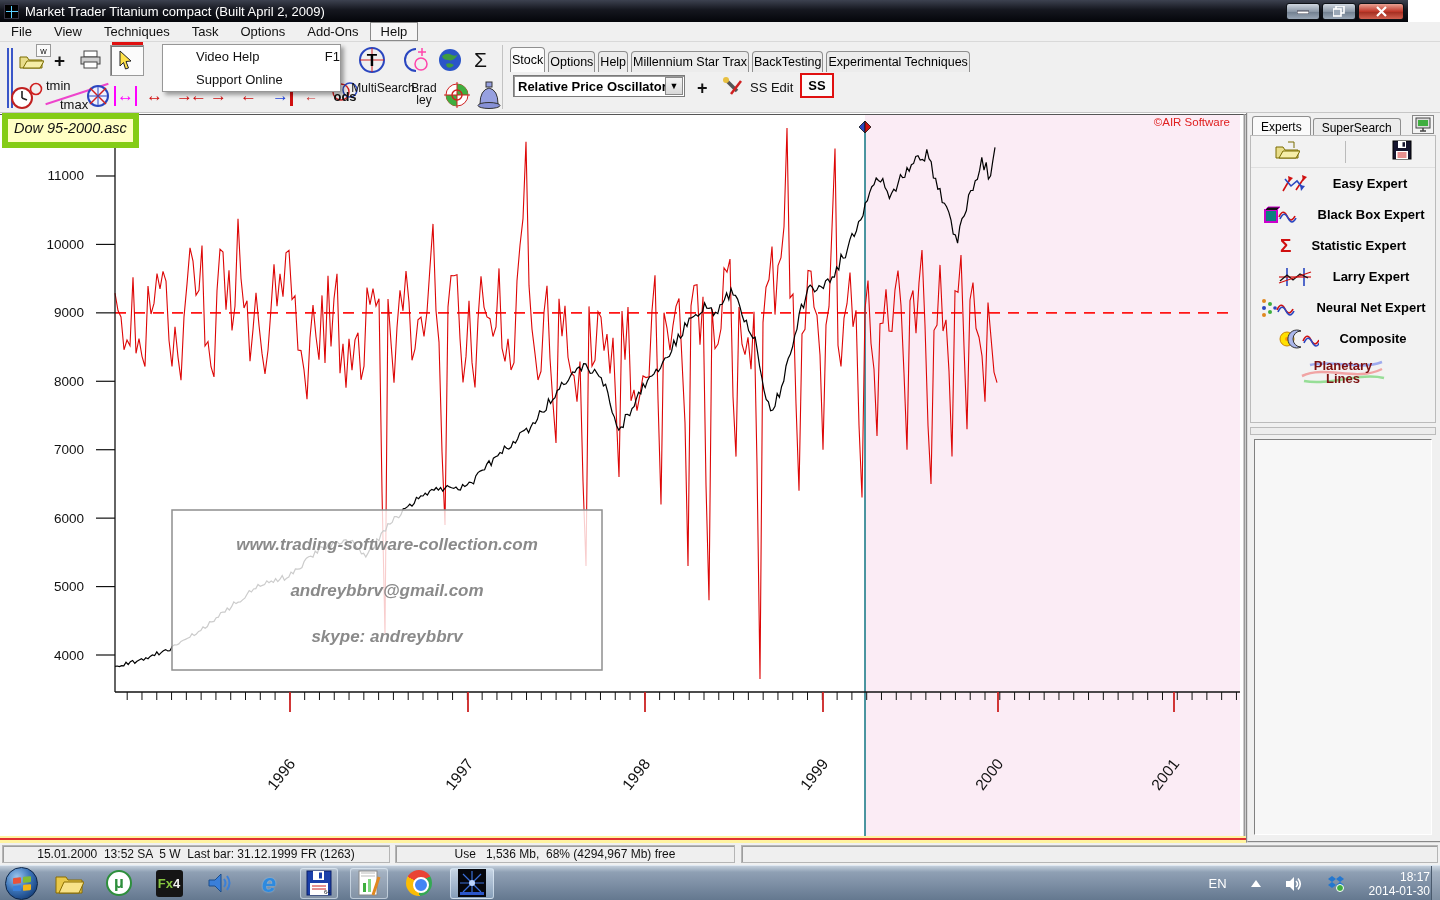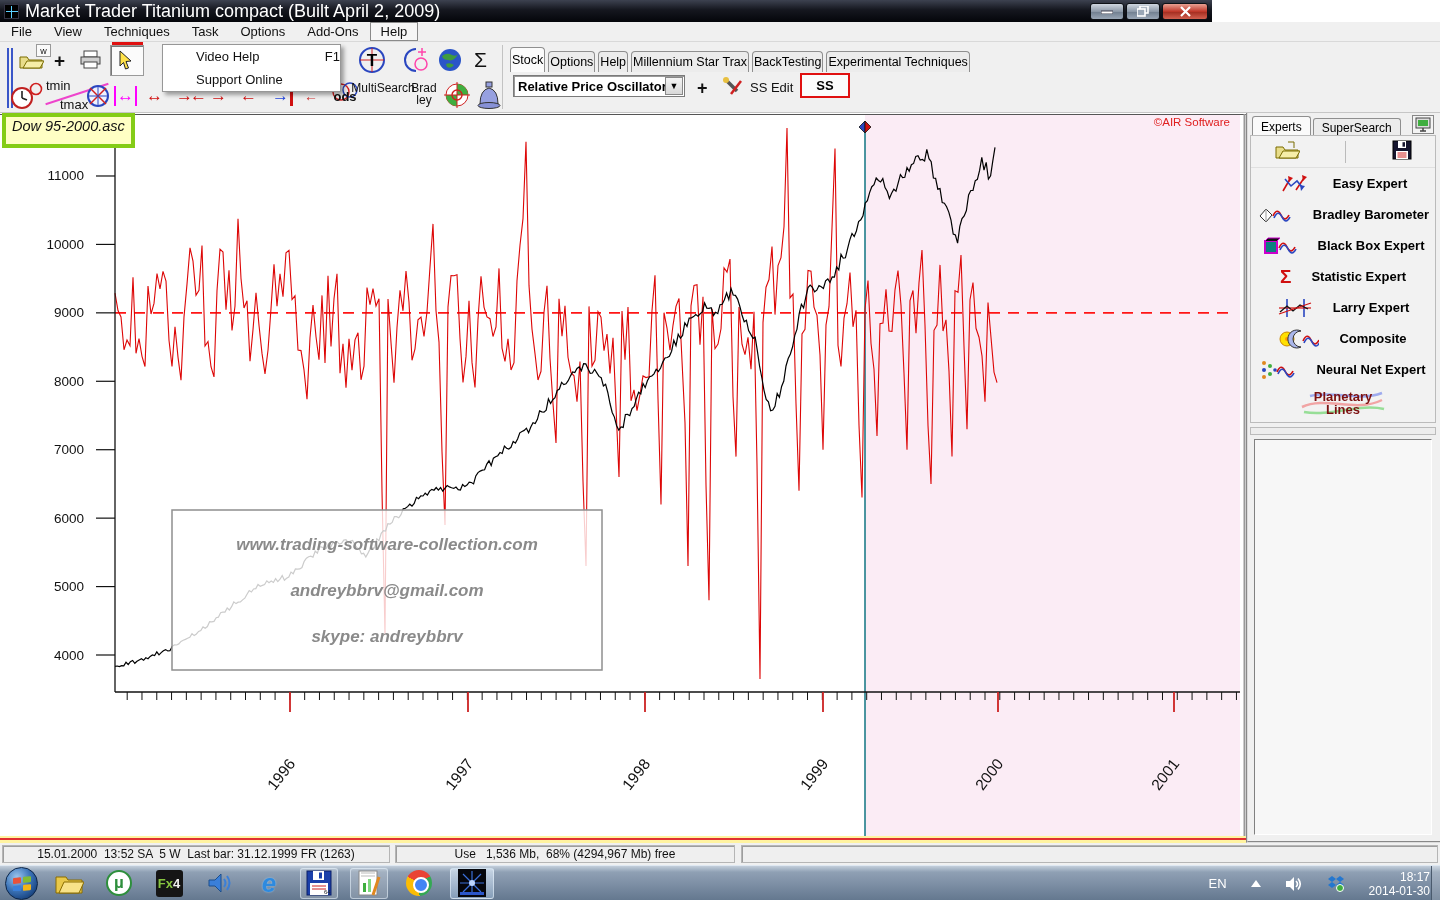--- a/index.html
+++ b/index.html
@@ -1,22 +1,22 @@
 <!DOCTYPE html>
 <html><head>
 <meta charset="utf-8">
 <style>
   html,body{margin:0;padding:0;width:1440px;height:900px;overflow:hidden;background:#fff;
     font-family:"Liberation Sans",sans-serif;-webkit-font-smoothing:antialiased;position:relative;}
   *{box-sizing:border-box;}
 
   
-  #titlebar{position:absolute;left:0;top:0;width:1212px;height:22px;
+  #titlebar{position:absolute;left:0;top:0;width:1408px;height:22px;
     background:linear-gradient(#3d4250 0%,#15171f 45%,#04050a 100%);color:#fff;
-    display:flex;align-items:center;font-size:18px;}
+    display:flex;align-items:center;font-size:13px;}
   #app-icon{width:15px;height:15px;margin:0 6px 0 4px;background:#000;border:1px solid #334;
     display:inline-block;position:relative;}
   #app-icon i{position:absolute;left:6px;top:1px;width:1px;height:12px;background:#5bd0ff;}
   #app-icon b{position:absolute;left:1px;top:6px;width:12px;height:1px;background:#5bd0ff;}
   #winbtns{position:absolute;right:4px;top:3px;display:flex;gap:2px;}
   .wbtn{width:34px;height:17px;border:1px solid #0e1116;border-radius:3px;
     background:linear-gradient(#cfd6df,#8d99a8 50%,#6f7d8e 51%,#9aa7b6);display:flex;align-items:center;justify-content:center;}
   .wbtn.close{width:46px;background:linear-gradient(#e8a193,#c0392b 50%,#a22b1e 51%,#d2604f);}
   .wbtn svg{display:block;}
 
@@ -55,27 +55,27 @@
   .tab{border:1px solid #8f8f8f;border-bottom:none;border-radius:4px 4px 0 0;background:#ececec;
     padding:3px 1px 4px;margin-right:3px;height:21px;}
   .tab.active{background:#fbfbfb;height:25px;padding-top:5px;font-weight:normal;}
 
   
   #combo{position:absolute;left:513px;top:33px;width:172px;height:22px;background:#fff;
     border:1px solid #7a7a7a;box-shadow:inset 1px 1px 0 #999;display:flex;align-items:center;}
   #combo .val{flex:1;font-size:13px;font-weight:bold;padding-left:4px;white-space:nowrap;overflow:hidden;}
   #combo .drop{width:18px;height:18px;margin-right:1px;background:linear-gradient(#f4f4f4,#d8d8d8);
     border:1px solid #888;display:flex;align-items:center;justify-content:center;font-size:9px;}
-  #ss-btn{position:absolute;left:800px;top:31px;width:50px;height:25px;border:2px solid #e01010;
+  #ss-btn{position:absolute;left:800px;top:31px;width:34px;height:25px;border:2px solid #e01010;
     background:#fbfbfb;display:flex;align-items:center;justify-content:center;font-weight:bold;font-size:13px;}
 
   
   #chartwrap{position:absolute;left:0;top:113px;width:1246px;height:723px;background:#fff;}
   #chart-svg{position:absolute;left:0;top:0;}
-  #file-label{position:absolute;left:2px;top:0px;height:35px;background:#ffffc4;border:4px solid #84cc16;
+  #file-label{position:absolute;left:2px;top:0px;height:35px;background:#ffffc4;border:6px solid #84cc16;
     font-style:italic;font-size:14.5px;padding:1px 6px 18px;color:#111;z-index:5;}
   #bottom-strip{position:absolute;left:0;top:836px;width:1246px;height:7px;
     background:linear-gradient(#fff3a0 0 2px,#e03030 2px 4px,#fff3a0 4px 100%);}
 
   
   #rightpanel{position:absolute;left:1246px;top:113px;width:194px;height:730px;background:#f0f0f0;
     border-left:2px groove #dcdcdc;border-bottom:2px groove #dcdcdc;}
   #rp-tabs{position:absolute;left:4px;top:3px;display:flex;font-size:12px;align-items:flex-end;}
   .rp-tab{border:1px solid #8f8f8f;border-bottom:none;border-radius:3px 3px 0 0;background:#ececec;
     padding:2px 8px;margin-right:2px;}
@@ -472,31 +472,20 @@
             <polygon points="23,2 28,4 24,8" fill="#d01010"></polygon>
             <path d="M6 6 L12 13 L18 8 L23 14" stroke="#2a46c0" stroke-width="1.6" fill="none"></path>
             <polygon points="21,12 26,13 22,18" fill="#2a46c0"></polygon>
           </svg>
         </span>
       <span class="exp-label">Easy Expert</span>
     </div>
     <div class="exp-row">
       <span class="exp-icon">
         <svg width="36" height="22">
-            <polygon points="3,12 9,5 15,11 9,18" fill="#fff" stroke="#333"></polygon>
-            <path d="M9 5 L9 18" stroke="#999"></path>
-            <path d="M16 12 Q20 3 24 11 T32 11" stroke="#d01010" stroke-width="1.6" fill="none"></path>
-            <path d="M17 14 Q21 5 25 13 T33 13" stroke="#2a46c0" stroke-width="1.6" fill="none"></path>
-          </svg>
-        </span>
-      <span class="exp-label">Bradley Barometer</span>
-    </div>
-    <div class="exp-row">
-      <span class="exp-icon">
-        <svg width="36" height="22">
             <rect x="3" y="6" width="12" height="12" fill="#0c7f7f" stroke="#cc00cc" stroke-width="2"></rect>
             <path d="M3 6 L6 3 L18 3 L15 6" fill="#111" stroke="#cc00cc"></path>
             <path d="M17 13 Q21 4 25 12 T33 12" stroke="#d01010" stroke-width="1.6" fill="none"></path>
             <path d="M18 15 Q22 6 26 14 T34 14" stroke="#2a46c0" stroke-width="1.6" fill="none"></path>
           </svg>
         </span>
       <span class="exp-label">Black Box Expert</span>
     </div>
     <div class="exp-row">
       <span class="exp-icon" style="color:#d01010;font-size:19px;font-weight:bold;">Σ</span>
@@ -505,48 +494,48 @@
     <div class="exp-row">
       <span class="exp-icon">
         <svg width="36" height="22">
             <path d="M10 2 V20 M27 2 V20" stroke="#2a46c0" stroke-width="1.6"></path>
             <path d="M2 11 H34" stroke="#d01010" stroke-width="1.2"></path>
             <path d="M3 15 L10 9 L16 14 L23 8 L31 12" stroke="#111" stroke-width="1.3" fill="none"></path>
             <path d="M2 17 L34 6" stroke="#d01010" stroke-width="1.2"></path>
           </svg>
         </span>
       <span class="exp-label">Larry Expert</span>
-    </div>
-    <div class="exp-row">
-      <span class="exp-icon">
-        <svg width="40" height="22">
-            <circle cx="8" cy="11" r="7" fill="#ffe000" stroke="#cc8800"></circle>
-            <circle cx="8" cy="11" r="2" fill="#ff9900"></circle>
-            <path d="M22 3 A9 9 0 1 0 22 19 A7 7 0 1 1 22 3" fill="#aab6ea" stroke="#333"></path>
-            <path d="M24 13 Q28 4 32 12 T40 12" stroke="#d01010" stroke-width="1.6" fill="none"></path>
-            <path d="M25 15 Q29 6 33 14 T41 14" stroke="#2a46c0" stroke-width="1.6" fill="none"></path>
-          </svg>
-        </span>
-      <span class="exp-label">Composite</span>
     </div>
     <div class="exp-row">
       <span class="exp-icon">
         <svg width="36" height="22">
             <circle cx="4" cy="4" r="2" fill="#e08820"></circle>
             <circle cx="4" cy="11" r="2" fill="#2a46c0"></circle>
             <circle cx="4" cy="18" r="2" fill="#e08820"></circle>
             <circle cx="10" cy="7" r="2" fill="#3fae3f"></circle>
             <circle cx="10" cy="15" r="2" fill="#3fae3f"></circle>
             <circle cx="15" cy="11" r="1.8" fill="#2a46c0"></circle>
             <path d="M17 13 Q21 4 25 12 T33 12" stroke="#d01010" stroke-width="1.6" fill="none"></path>
             <path d="M18 15 Q22 6 26 14 T34 14" stroke="#2a46c0" stroke-width="1.6" fill="none"></path>
           </svg>
         </span>
       <span class="exp-label">Neural Net Expert</span>
     </div>
+    <div class="exp-row">
+      <span class="exp-icon">
+        <svg width="40" height="22">
+            <circle cx="8" cy="11" r="7" fill="#ffe000" stroke="#cc8800"></circle>
+            <circle cx="8" cy="11" r="2" fill="#ff9900"></circle>
+            <path d="M22 3 A9 9 0 1 0 22 19 A7 7 0 1 1 22 3" fill="#aab6ea" stroke="#333"></path>
+            <path d="M24 13 Q28 4 32 12 T40 12" stroke="#d01010" stroke-width="1.6" fill="none"></path>
+            <path d="M25 15 Q29 6 33 14 T41 14" stroke="#2a46c0" stroke-width="1.6" fill="none"></path>
+          </svg>
+        </span>
+      <span class="exp-label">Composite</span>
+    </div>
     <div class="exp-row" style="height:36px;">
       <div id="planetary">
         <svg width="90" height="30">
           <path d="M12 8 C35 2 60 14 84 5" stroke="#8899ee" stroke-width="2.5" fill="none" opacity="0.8"></path>
           <path d="M6 24 C32 29 62 15 86 21" stroke="#7fd87f" stroke-width="2.5" fill="none" opacity="0.8"></path>
           <path d="M4 19 C28 8 58 25 84 12" stroke="#f09090" stroke-width="2.5" fill="none" opacity="0.8"></path>
         </svg>
         <span style="position:relative;">Planetary Lines</span>
       </div>
     </div>

